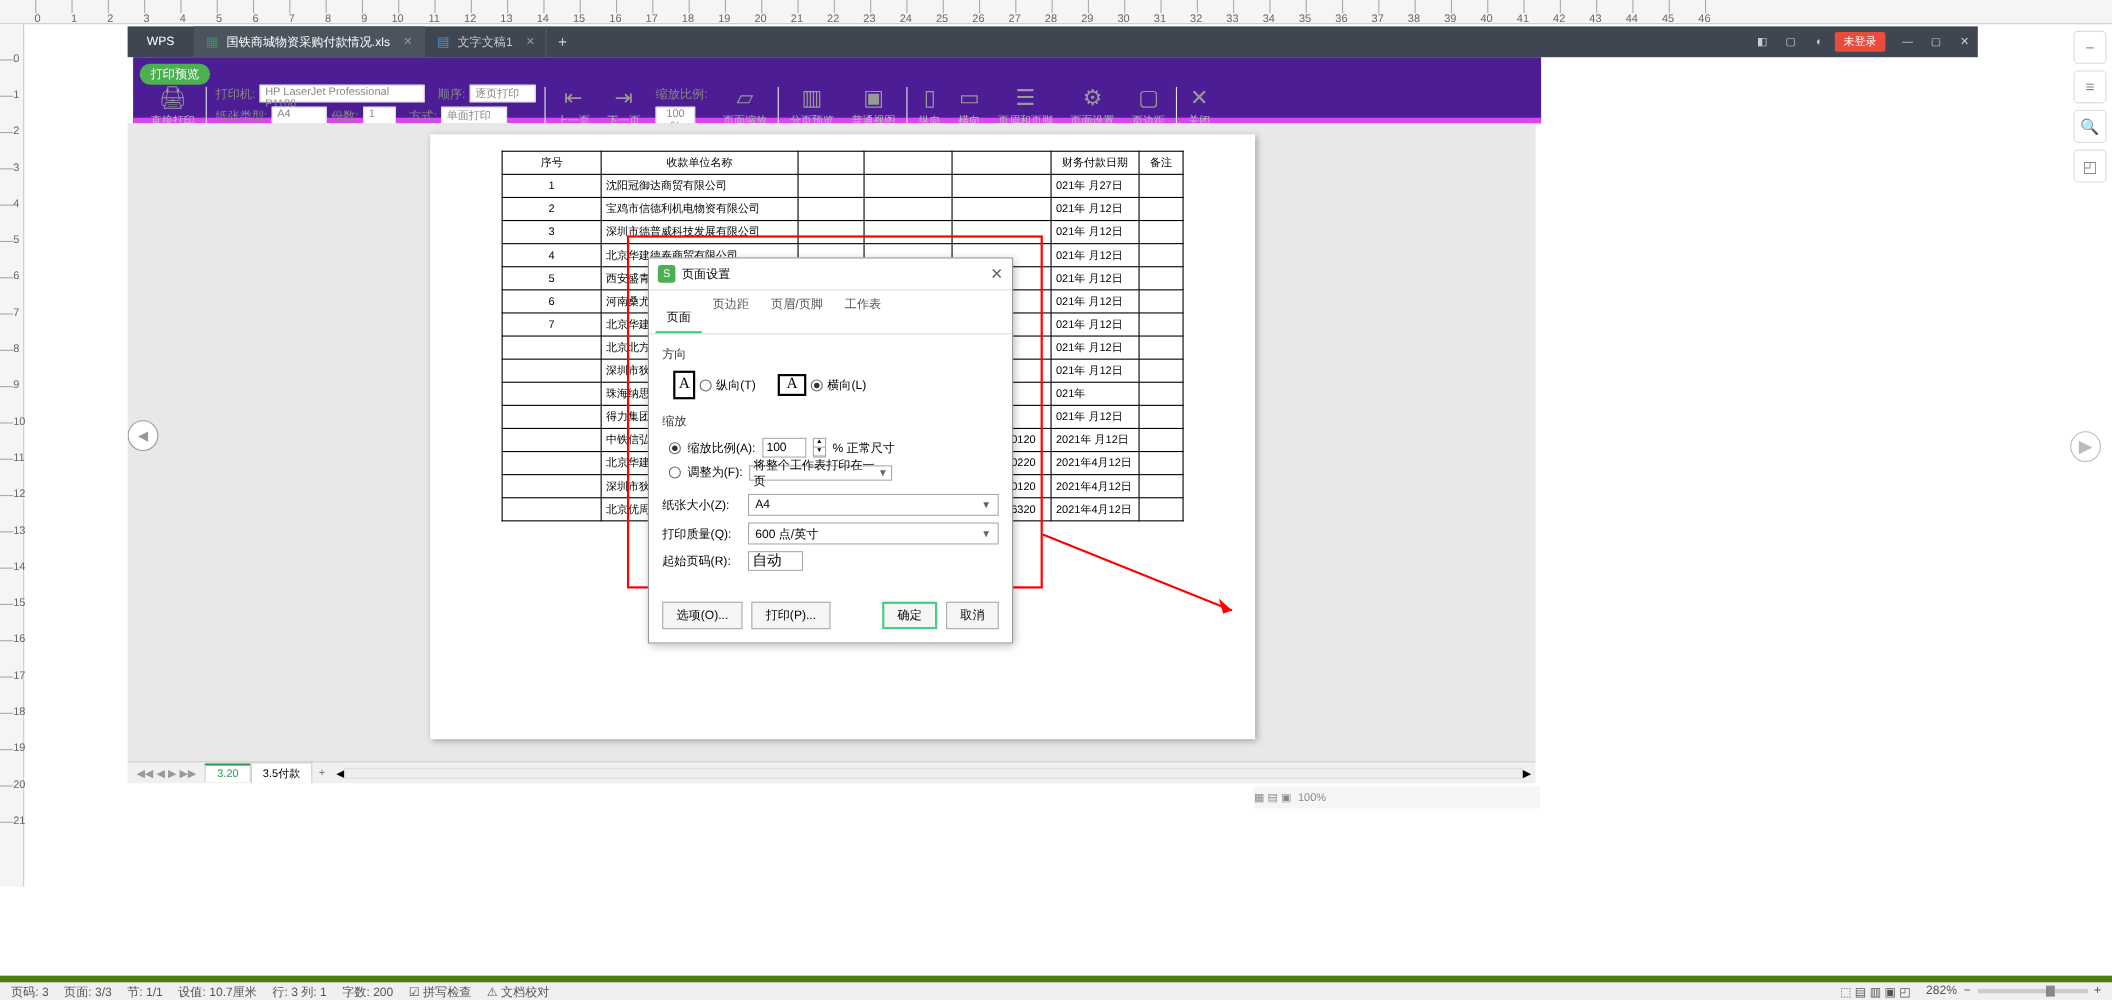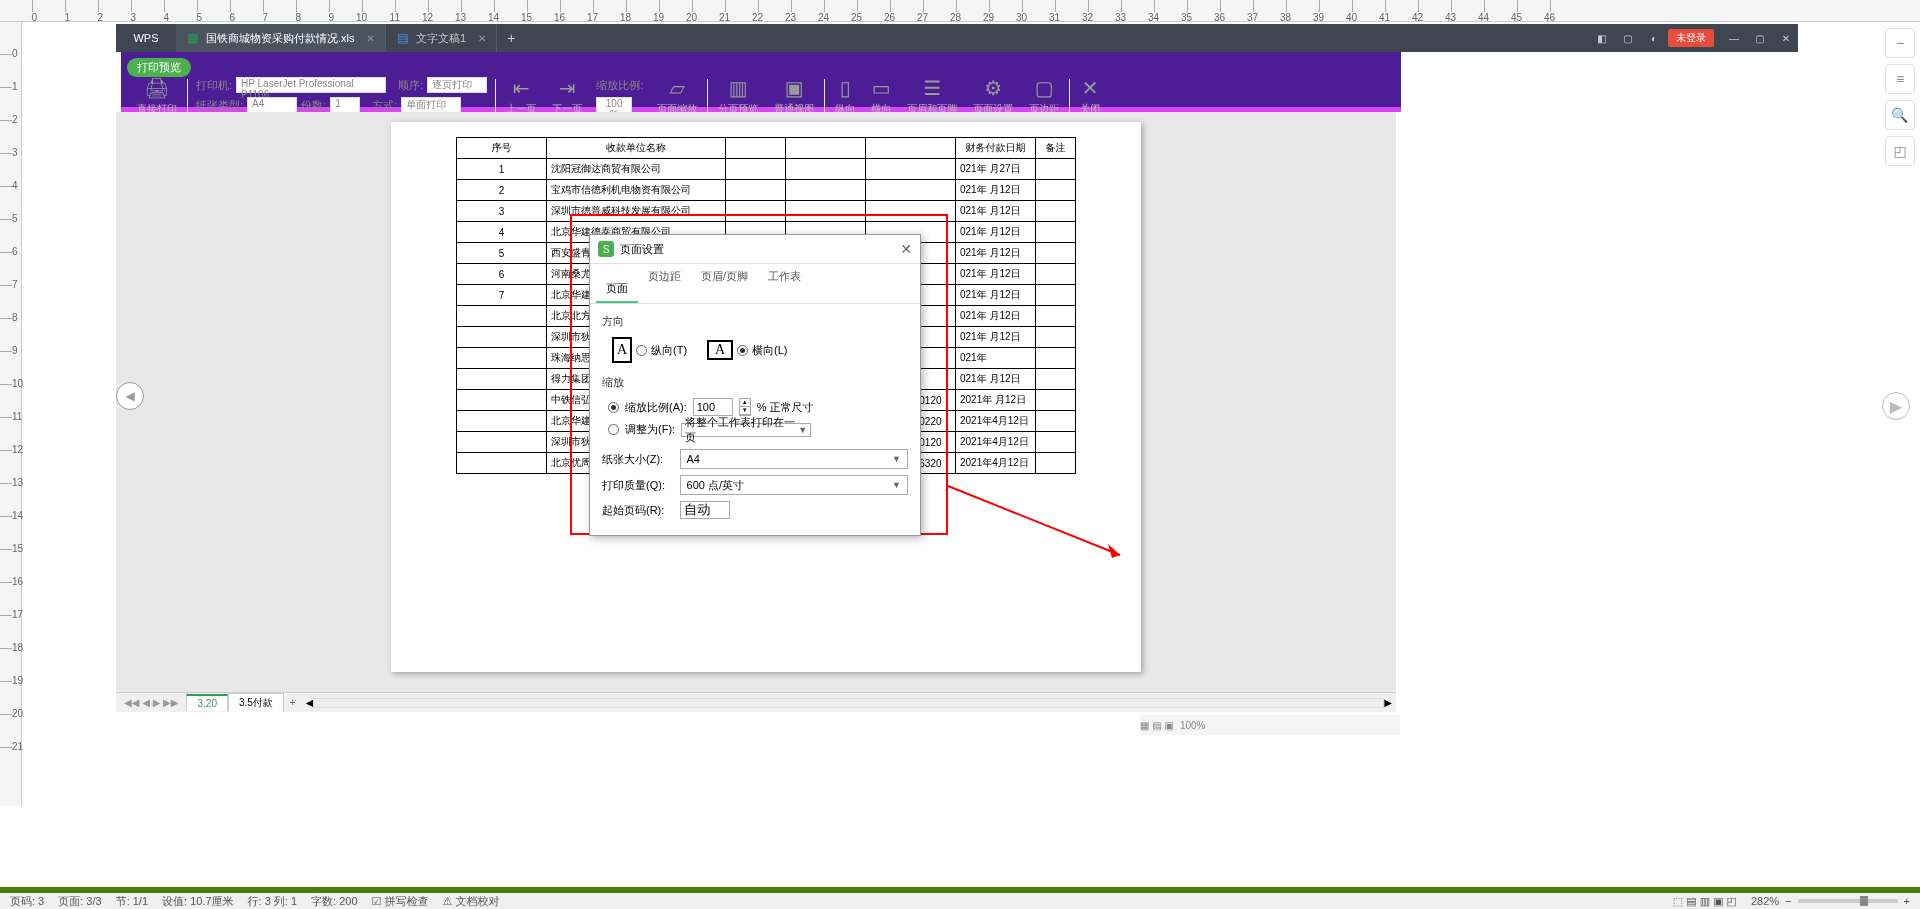--- a/index.html
+++ b/index.html
@@ -662,20 +662,27 @@
       <div class="select-wider" style="width:230px;">
           <span>600 点/英寸</span>
           <span class="caret">▼</span>
         </div>
     </div>
     <div class="form-row">
       <span class="lbl">起始页码(R):</span>
       <input class="input-sm" type="text" value="自动" style="">
     </div>
   </div>
+  <div class="dlg-footer">
+    <button class="dlg-btn">选项(O)...</button>
+    <button class="dlg-btn">打印(P)...</button>
+    <div style="flex:1"></div>
+    <button class="dlg-btn primary">确定</button>
+    <button class="dlg-btn">取消</button>
+  </div>
 </div>
 
 <div class="outer-handle" style="right:10px; top:392px;">▶</div>
 
 <div class="sheettabs-bar">
   <div class="sheetnav">◀◀ ◀ ▶ ▶▶</div>
   <div class="sheettab active">3.20</div>
   <div class="sheettab">3.5付款</div>
   <div class="sheettab-add">+</div>
   <div class="hscroll">

